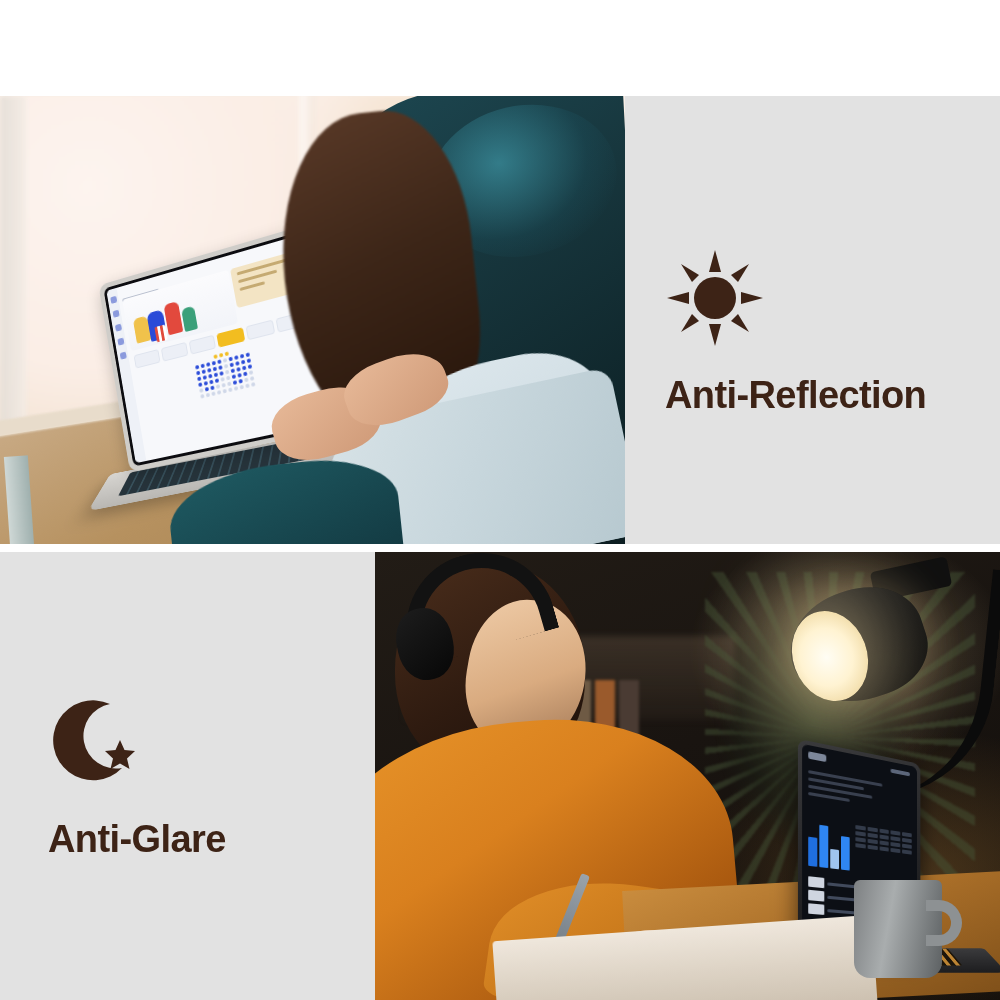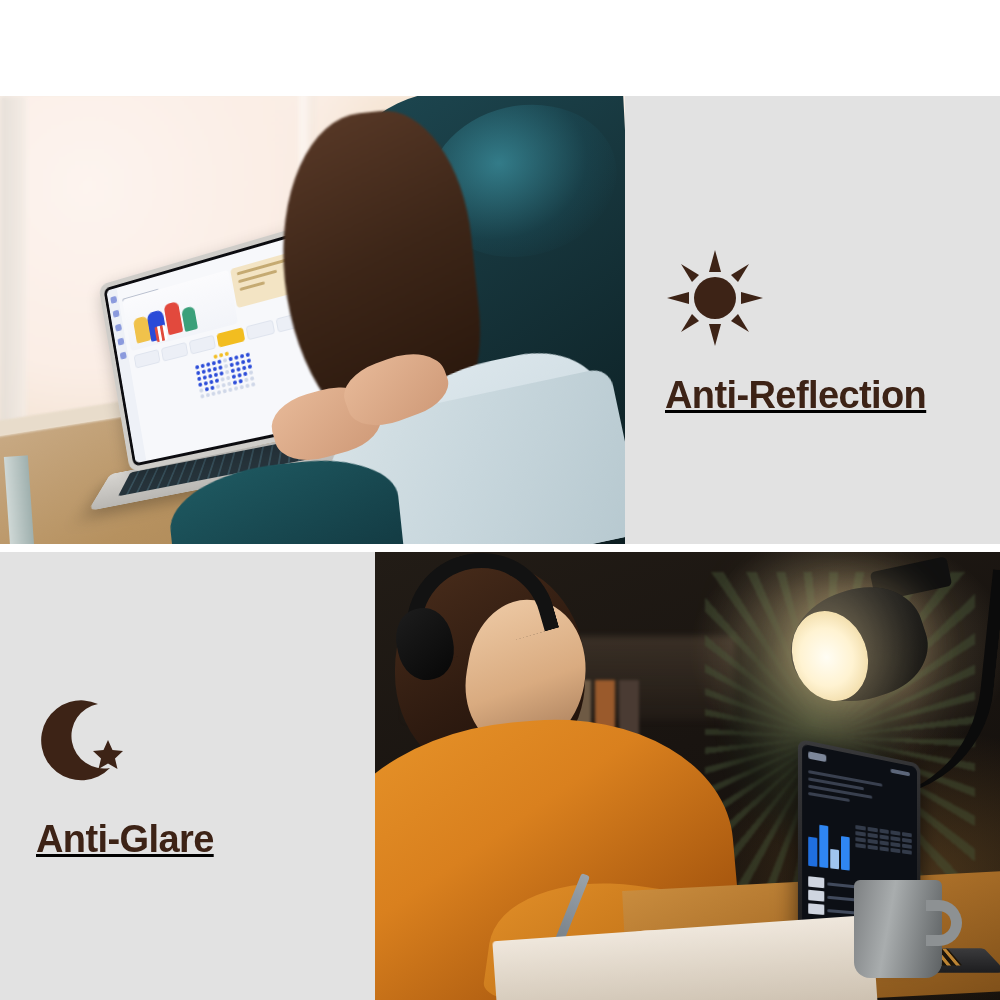--- a/index.html
+++ b/index.html
@@ -186,22 +186,22 @@
     position:absolute; left:170px; bottom:-30px; width:230px; height:110px;
     background:linear-gradient(160deg,#1f5b63,#123840); border-radius:50% 40% 0 0;
     transform:rotate(-6deg); filter:blur(0.6px);
   }
 
   
   .panel-right {
     position:absolute; left:625px; top:0; width:375px; height:448px;
     background:#e2e2e2;
   }
-  .feature-inner { position:absolute; left:40px; top:152px;text-decoration:underline; }
-  .feature-inner.left { left:36px; top:140px; }
+  .feature-inner { position:absolute; left:40px; top:152px; }
+  .feature-inner.left { left:48px; top:140px; }
   .feature-label {
     color:#3d2316; font-size:38px; font-weight:bold; white-space:nowrap;
     letter-spacing:-0.6px; margin-top:26px;
   }
   .icon-holder { width:110px; height:100px; }
 
   
   .row2 { position:absolute; left:0; top:552px; width:1000px; height:448px; }
   .photo-bottom {
     position:absolute; left:375px; top:0; width:625px; height:448px;

